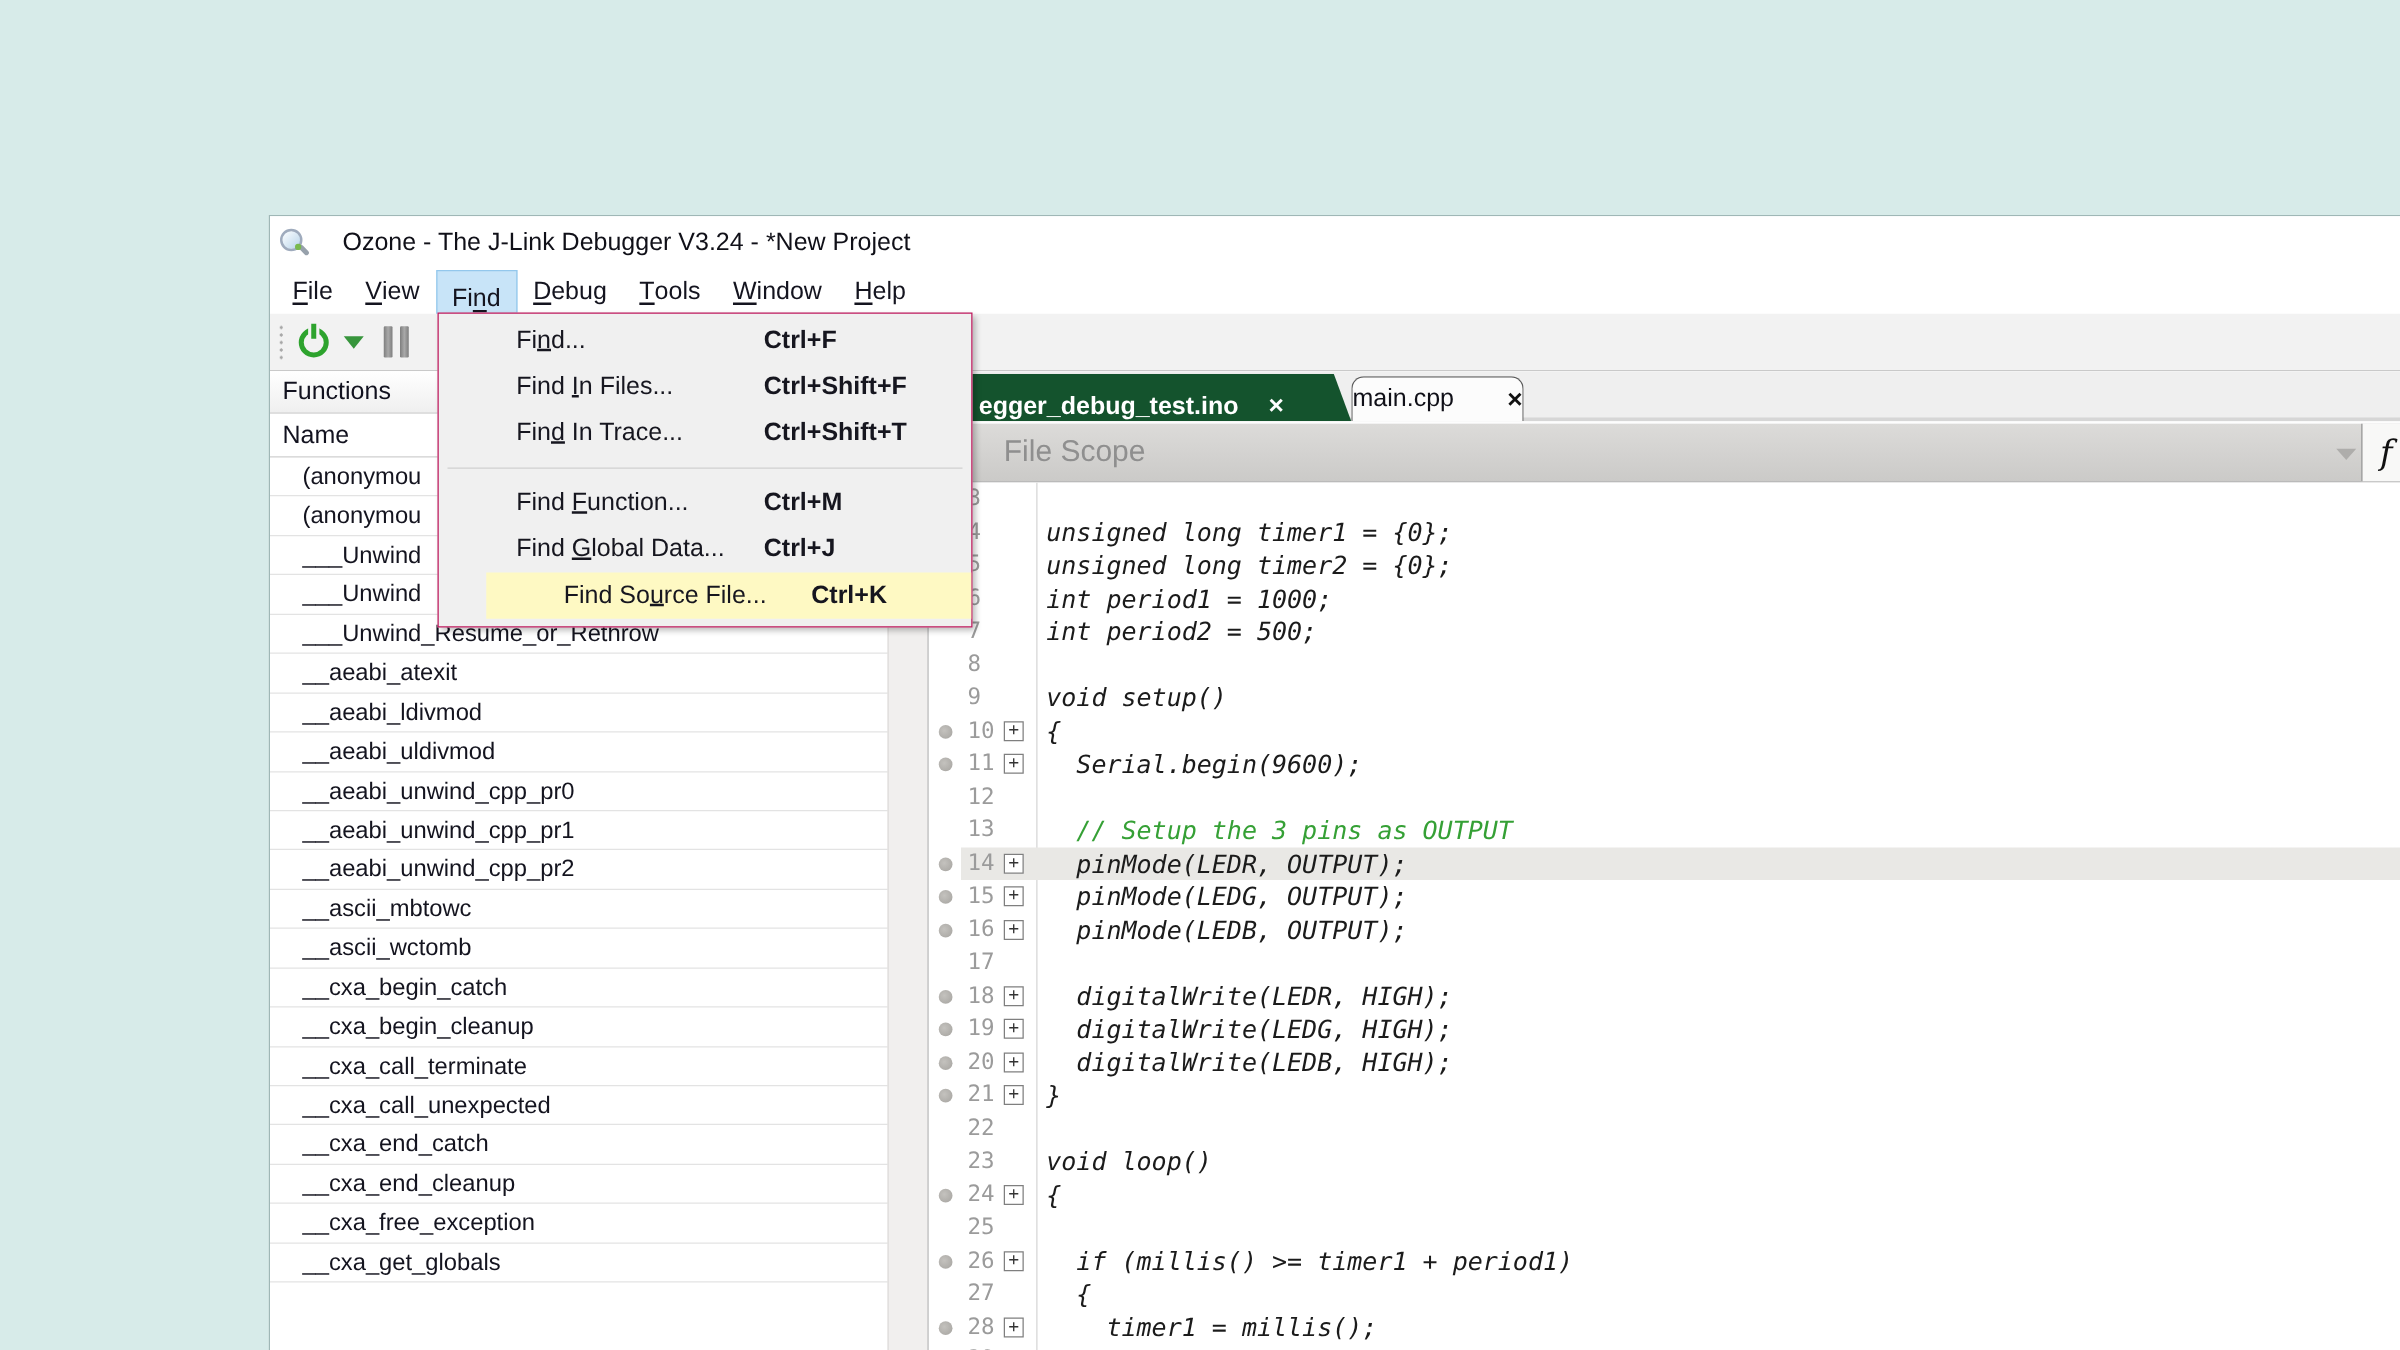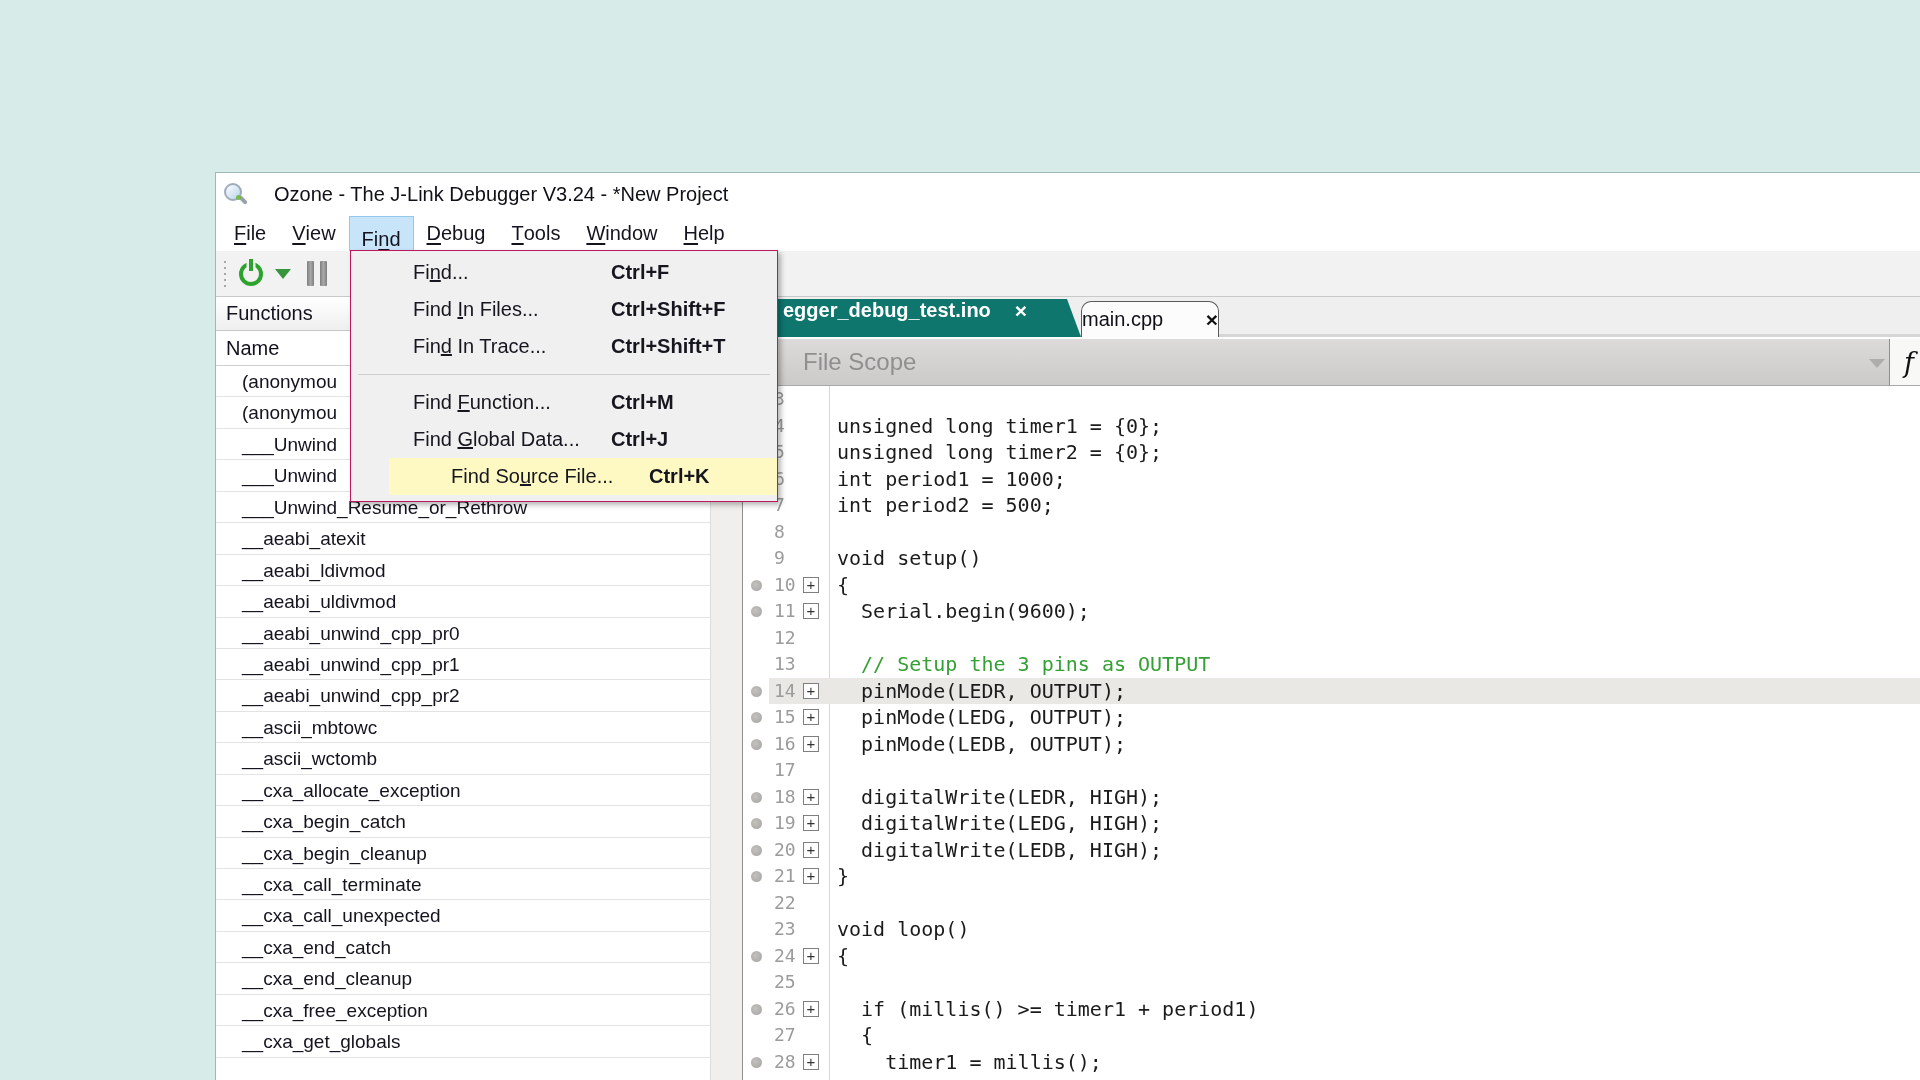--- a/index.html
+++ b/index.html
@@ -45,44 +45,44 @@
   .panel-title{height:33px;line-height:33px;background:linear-gradient(#ffffff,#efefef);border-bottom:1px solid #c6c6c6;
     font-size:20px;color:#12121f;padding-left:10px;flex:0 0 33px;}
   .col-header{height:34px;line-height:34px;background:#fff;border-bottom:1px solid #cfcfcf;font-size:20px;color:#12121f;padding-left:10px;flex:0 0 34px;}
   .fn-rows{flex:1;position:relative;overflow:hidden;}
   .fn-row{height:31.45px;line-height:31.4px;box-sizing:border-box;border-bottom:1px solid #e3e3e3;width:495px;
     font-size:19px;color:#14141f;padding-left:26px;white-space:nowrap;overflow:hidden;}
   .fn-scroll{position:absolute;top:0;bottom:0;right:0;width:31px;background:#f1efee;border-left:1px solid #dddcda;}
   
   .editor{flex:1;display:flex;flex-direction:column;background:#fff;min-width:0;position:relative;}
   .tabbar{height:40px;flex:0 0 40px;background:#efefef;border-bottom:2px solid #fdfdfd;box-shadow:inset 0 -3px 0 #d6d6d6;position:relative;}
-  .tab-active{position:absolute;left:8px;top:2px;height:38px;width:330px;background:#0f766e;color:#fff;
+  .tab-active{position:absolute;left:8px;top:2px;height:38px;width:330px;background:#14532d;color:#fff;
     clip-path:polygon(0 0,316px 0,330px 38px,0 38px);
-    display:flex;align-items:flex-start;font-size:20px;font-weight:bold;padding-left:32px;box-sizing:border-box;}
+    display:flex;align-items:flex-end;font-size:20px;font-weight:bold;padding-left:32px;box-sizing:border-box;}
   .tab-active .x{font-weight:bold;font-size:21px;margin-left:24px;color:#fff;}
   .tab-inactive{position:absolute;left:338px;top:4px;height:36px;width:138px;background:#fcfcfc;border:1.5px solid #595959;border-bottom:none;
     border-radius:10px 10px 0 0;display:flex;align-items:center;justify-content:space-between;font-size:20px;color:#101018;box-sizing:border-box;}
   .tab-inactive .x{font-weight:bold;font-size:21px;margin-left:16px;color:#111;}
   
   .scopebar{height:47px;flex:0 0 47px;background:linear-gradient(#dcdbd9,#cbcac8);border-bottom:1px solid #a8a8a8;position:relative;box-sizing:border-box;}
   .scopebar .scope-label{position:absolute;left:60px;top:0;line-height:46px;font-size:24px;color:#8f8f8f;}
   .scope-arrow{position:absolute;left:1126px;top:20px;width:0;height:0;border-left:8px solid transparent;border-right:8px solid transparent;border-top:9px solid #aeadab;}
   .fbtn{position:absolute;left:1146px;top:0;bottom:0;width:60px;background:#f8f8f7;border-left:1px solid #8f8f8f;
     display:flex;align-items:center;padding-left:14px;font-family:"DejaVu Serif",serif;font-style:italic;font-size:27px;color:#111;box-sizing:border-box;}
   
   .code{flex:1;position:relative;background:#fff;font-family:"DejaVu Sans Mono","Liberation Mono",monospace;font-size:20px;color:#1b1b1b;overflow:hidden;}
   .gutter-line{position:absolute;left:86px;top:0;bottom:0;width:1px;background:#d6d6d6;z-index:0;}
   .cline{height:26.5px;position:relative;}
   .cline.hl{background:linear-gradient(to right,transparent 26px,#e9e8e5 26px);}
   .bdot{position:absolute;left:8px;top:8px;width:11px;height:11px;border-radius:50%;
     background:radial-gradient(circle at 40% 40%,#c4c2be,#a5a39f);}
   .lnum{position:absolute;left:31px;top:0;line-height:26.5px;font-size:18px;color:#9b9b9b;}
   .fold{position:absolute;left:60px;top:5px;width:16px;height:16px;box-sizing:border-box;border:1px solid #7f7f7f;background:#fff;
     font-size:15px;line-height:13px;text-align:center;color:#333;font-family:"Liberation Sans",sans-serif;}
-  .ctext{position:absolute;left:94px;top:0;line-height:26.5px;white-space:pre;}
+  .ctext{position:absolute;left:94px;top:0;line-height:26.5px;white-space:pre;font-style:italic;}
   .ctext.comment{color:#35a035;}
   
   #find-menu{
     position:absolute;left:350px;top:250px;width:428px;z-index:50;
     background:#f0f0f0;border:1px solid #be185d;box-shadow:3px 3px 5px rgba(0,0,0,.28);
     padding:3px 0 6px 0;font-size:20px;color:#16161f;box-sizing:border-box;
   }
   .mitem{height:37px;position:relative;}
   .mitem.hl{background:#fef9c3;margin-left:38px;}
   .mitem .lbl{position:absolute;left:62px;top:0;line-height:37px;white-space:nowrap;}
@@ -136,21 +136,20 @@
           <div class="fn-row">___Unwind</div>
           <div class="fn-row">___Unwind_Resume_or_Rethrow</div>
           <div class="fn-row">__aeabi_atexit</div>
           <div class="fn-row">__aeabi_ldivmod</div>
           <div class="fn-row">__aeabi_uldivmod</div>
           <div class="fn-row">__aeabi_unwind_cpp_pr0</div>
           <div class="fn-row">__aeabi_unwind_cpp_pr1</div>
           <div class="fn-row">__aeabi_unwind_cpp_pr2</div>
           <div class="fn-row">__ascii_mbtowc</div>
           <div class="fn-row">__ascii_wctomb</div>
-          <div class="fn-row">__cxa_allocate_exception</div>
           <div class="fn-row">__cxa_begin_catch</div>
           <div class="fn-row">__cxa_begin_cleanup</div>
           <div class="fn-row">__cxa_call_terminate</div>
           <div class="fn-row">__cxa_call_unexpected</div>
           <div class="fn-row">__cxa_end_catch</div>
           <div class="fn-row">__cxa_end_cleanup</div>
           <div class="fn-row">__cxa_free_exception</div>
           <div class="fn-row">__cxa_get_globals</div>
           <div class="fn-scroll"></div>
         </div>

